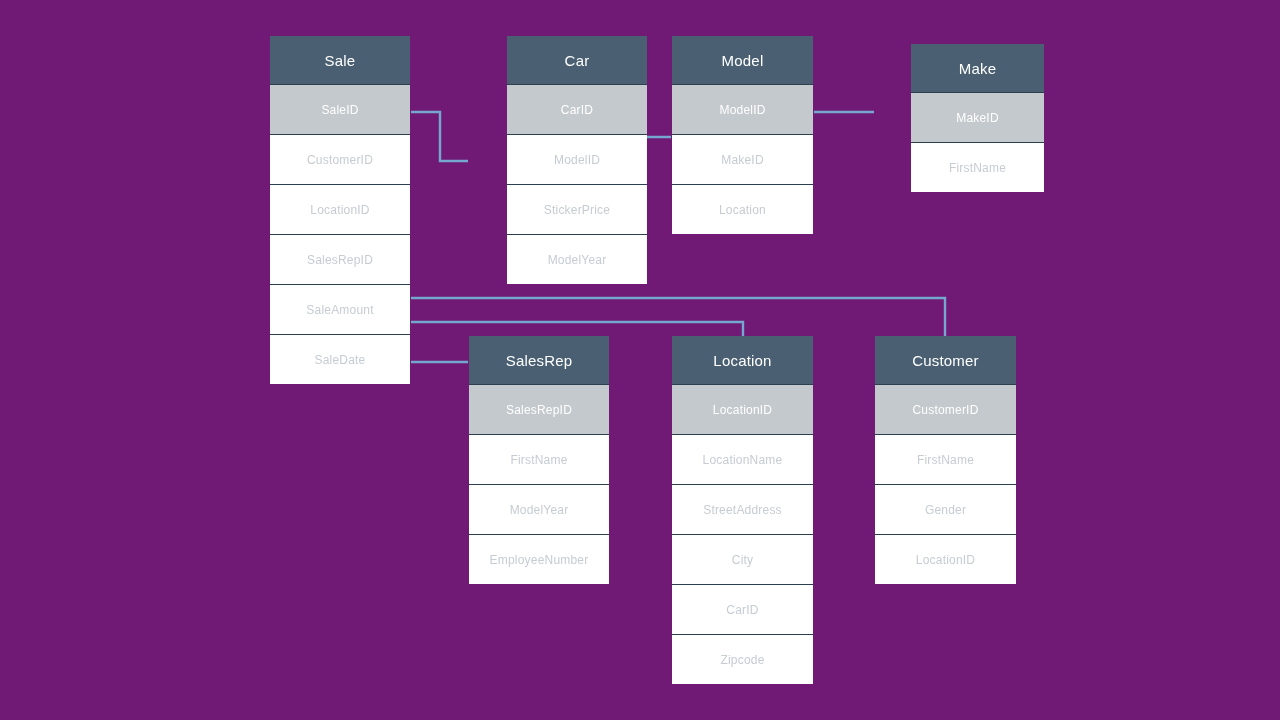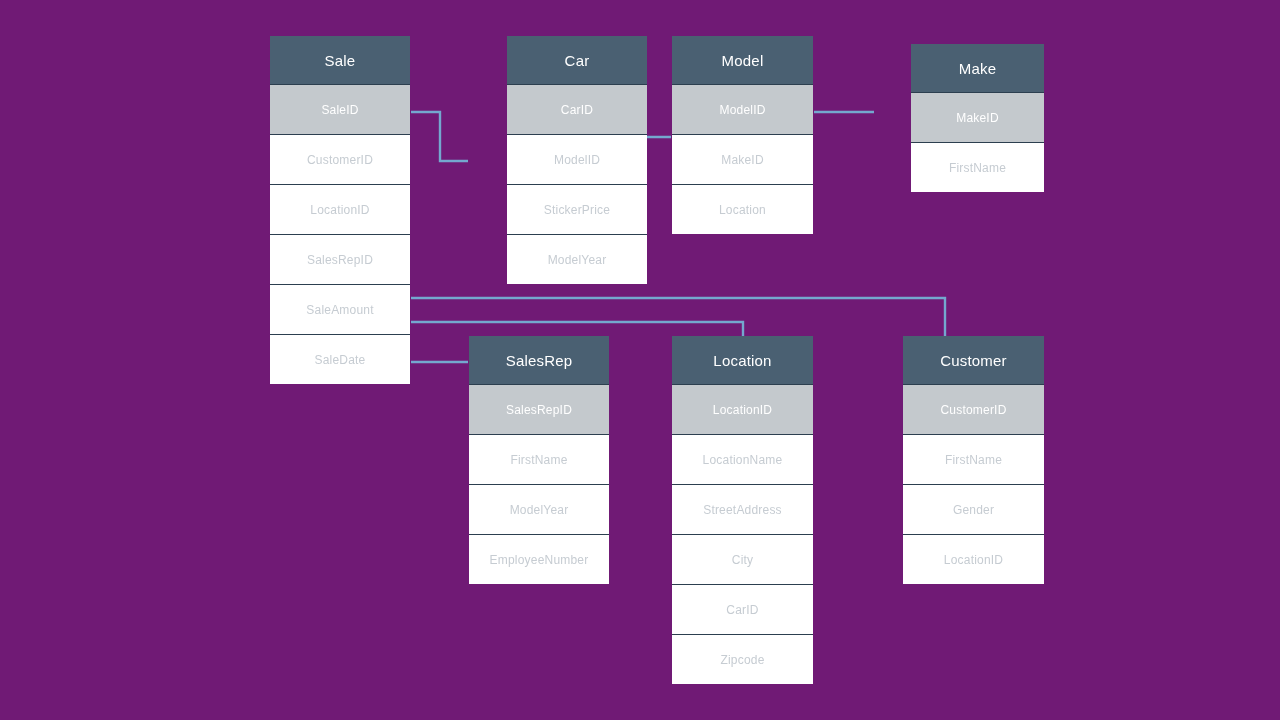--- a/index.html
+++ b/index.html
@@ -114,21 +114,21 @@
       </div>
       <div class="entity" style="left: 672px; top: 336px; width: 141px;">
         <div class="entity-header">Location</div>
         <div class="field pk">LocationID</div>
         <div class="field">LocationName</div>
         <div class="field">StreetAddress</div>
         <div class="field">City</div>
         <div class="field">CarID</div>
         <div class="field">Zipcode</div>
       </div>
-      <div class="entity" style="left: 875px; top: 336px; width: 141px; margin-left: 28px;">
+      <div class="entity" style="left: 875px; top: 336px; width: 141px;">
         <div class="entity-header">Customer</div>
         <div class="field pk">CustomerID</div>
         <div class="field">FirstName</div>
         <div class="field">Gender</div>
         <div class="field">LocationID</div>
       </div>
     </div>
 
 </div>
 

